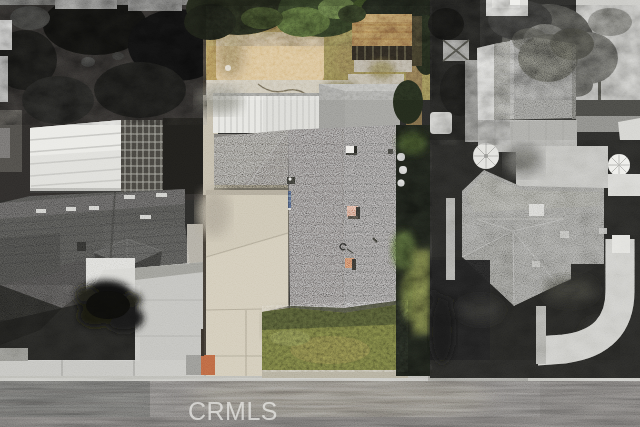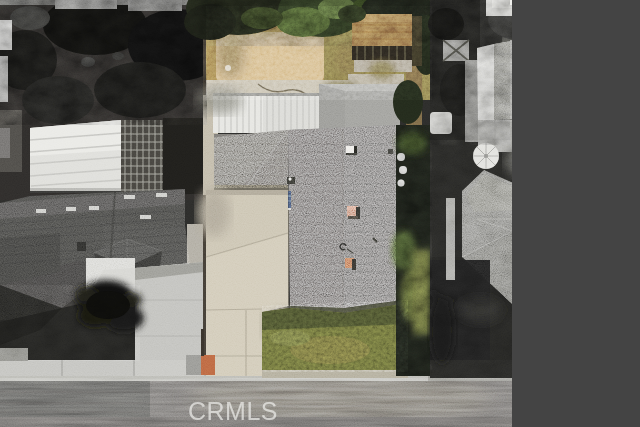--- a/index.html
+++ b/index.html
@@ -1,16 +1,16 @@
 <!DOCTYPE html>
 <html><head>
 <meta charset="utf-8">
 <style>
   html,body{margin:0;padding:0;background:#444;}
-  #stage{position:relative;width:512px;height:427px;overflow:hidden;font-family:"Liberation Sans",sans-serif;}
+  #stage{position:relative;width:640px;height:427px;overflow:hidden;font-family:"Liberation Sans",sans-serif;}
   svg{display:block;}
 </style>
 </head>
 <body>
 <div id="stage">
 <svg width="640" height="427" viewBox="0 0 640 427">
 <defs>
   <filter id="nzfine" x="0" y="0" width="100%" height="100%">
     <feTurbulence type="fractalNoise" baseFrequency="0.9" numOctaves="2" seed="7"></feTurbulence>
     <feColorMatrix type="matrix" values="1 0 0 0 0  1 0 0 0 0  1 0 0 0 0  0 0 0 0 1"></feColorMatrix>

